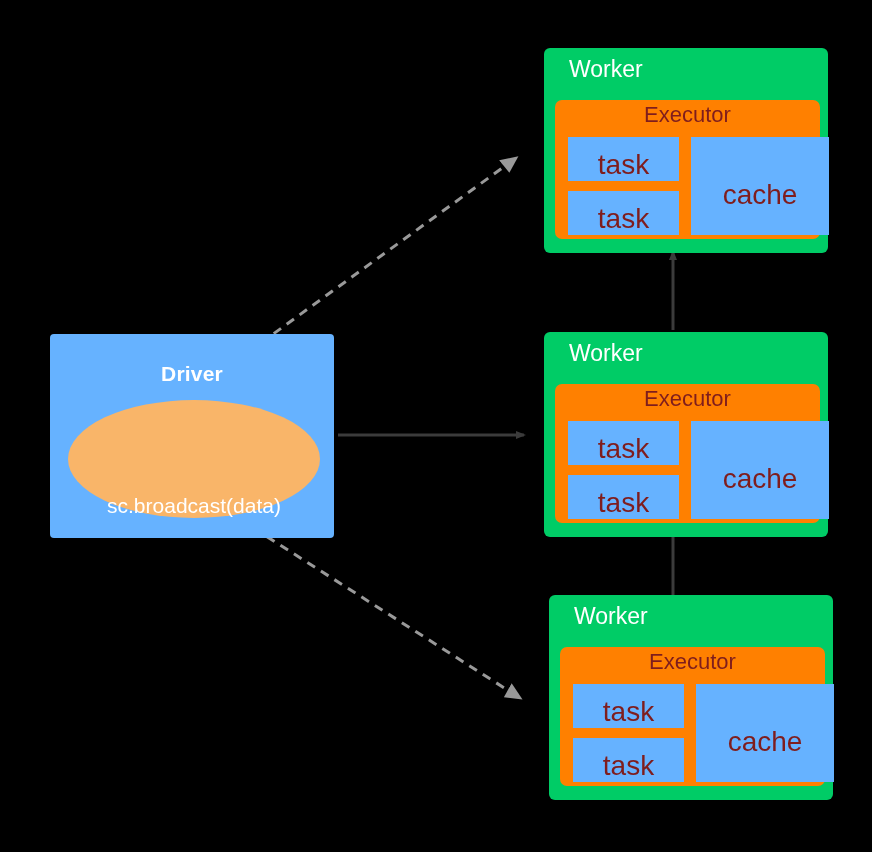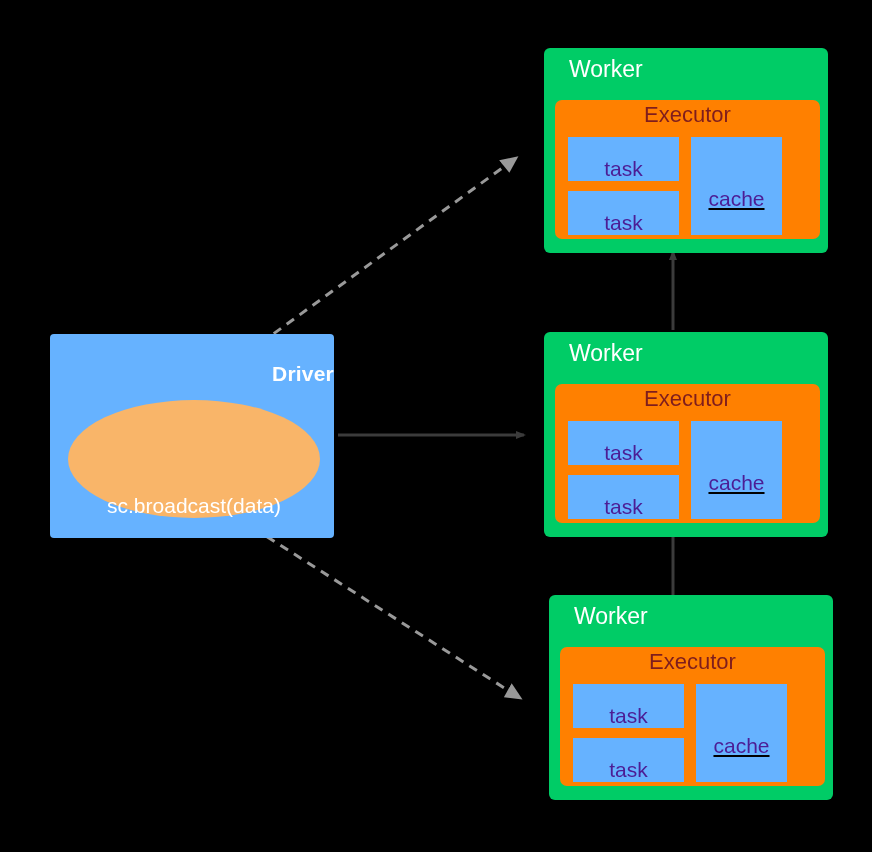--- a/index.html
+++ b/index.html
@@ -32,21 +32,21 @@
     width: 284px;
     height: 204px;
     background: #66B2FF;
     border-radius: 4px;
   }
   .driver-title {
     position: absolute;
     left: 0;
     top: 28px;
     width: 100%;
-    text-align: right;
+    text-align: center;
     color: #FFFFFF;
     font-size: 21px;
     font-weight: bold;
     letter-spacing: 0.2px;
   }
   .driver-ellipse {
     position: absolute;
     left: 18px;
     top: 66px;
     width: 252px;
@@ -98,29 +98,29 @@
     font-size: 22px;
   }
   .inner-box {
     position: absolute;
     background: #66B2FF;
     display: flex;
     align-items: flex-end;
     justify-content: center;
   }
   .inner-label {
-    color: #4c1d95;
-    font-size: 21px;
+    color: #7f1d1d;
+    font-size: 28px;
     line-height: 1;
     padding-bottom: 2px;
     text-align: center;
   }
   .task-1 { left: 13px; top: 37px; width: 111px; height: 44px; }
   .task-2 { left: 13px; top: 91px; width: 111px; height: 44px; }
-  .cache  { left: 136px; top: 37px; width: 91px; height: 98px; text-decoration: underline; }
+  .cache  { left: 136px; top: 37px; width: 138px; height: 98px; }
   .cache .inner-label { padding-bottom: 26px; }
 </style>
 </head>
 <body>
 
 <div id="canvas">
 
   <svg class="svg-layer" viewBox="0 0 872 852" xmlns="http://www.w3.org/2000/svg">
     <defs>
       <marker id="arrow-solid" markerWidth="10" markerHeight="10" refX="8" refY="4" orient="auto" markerUnits="userSpaceOnUse">

